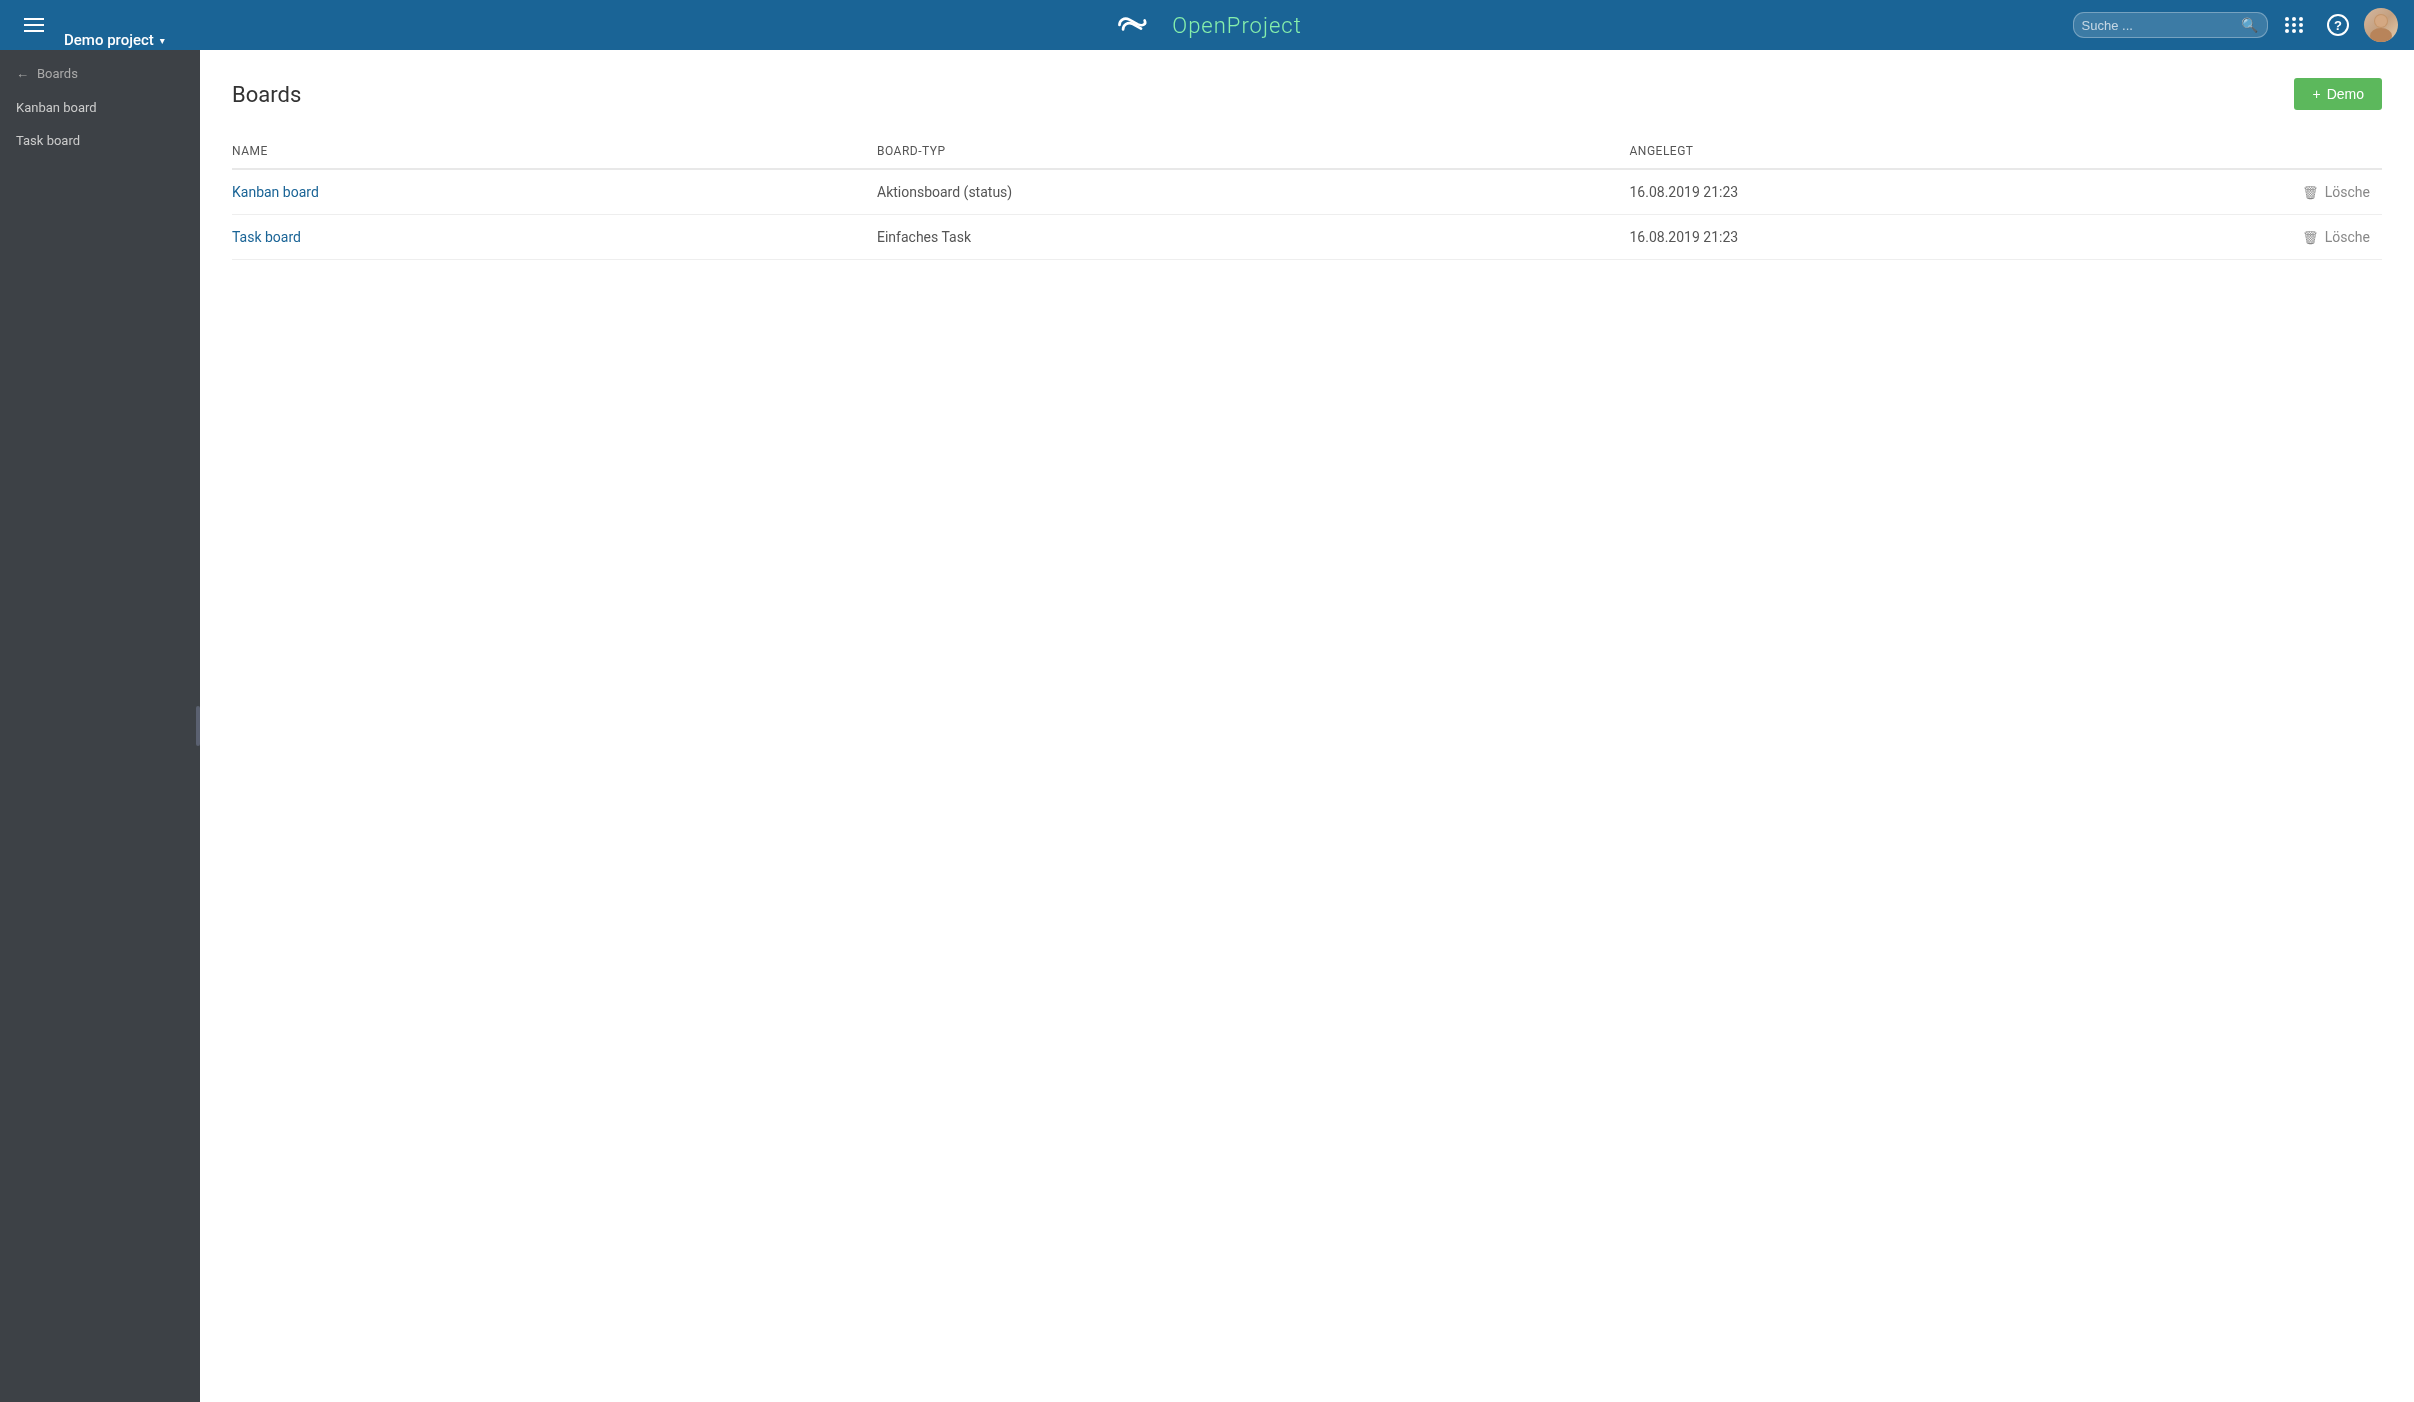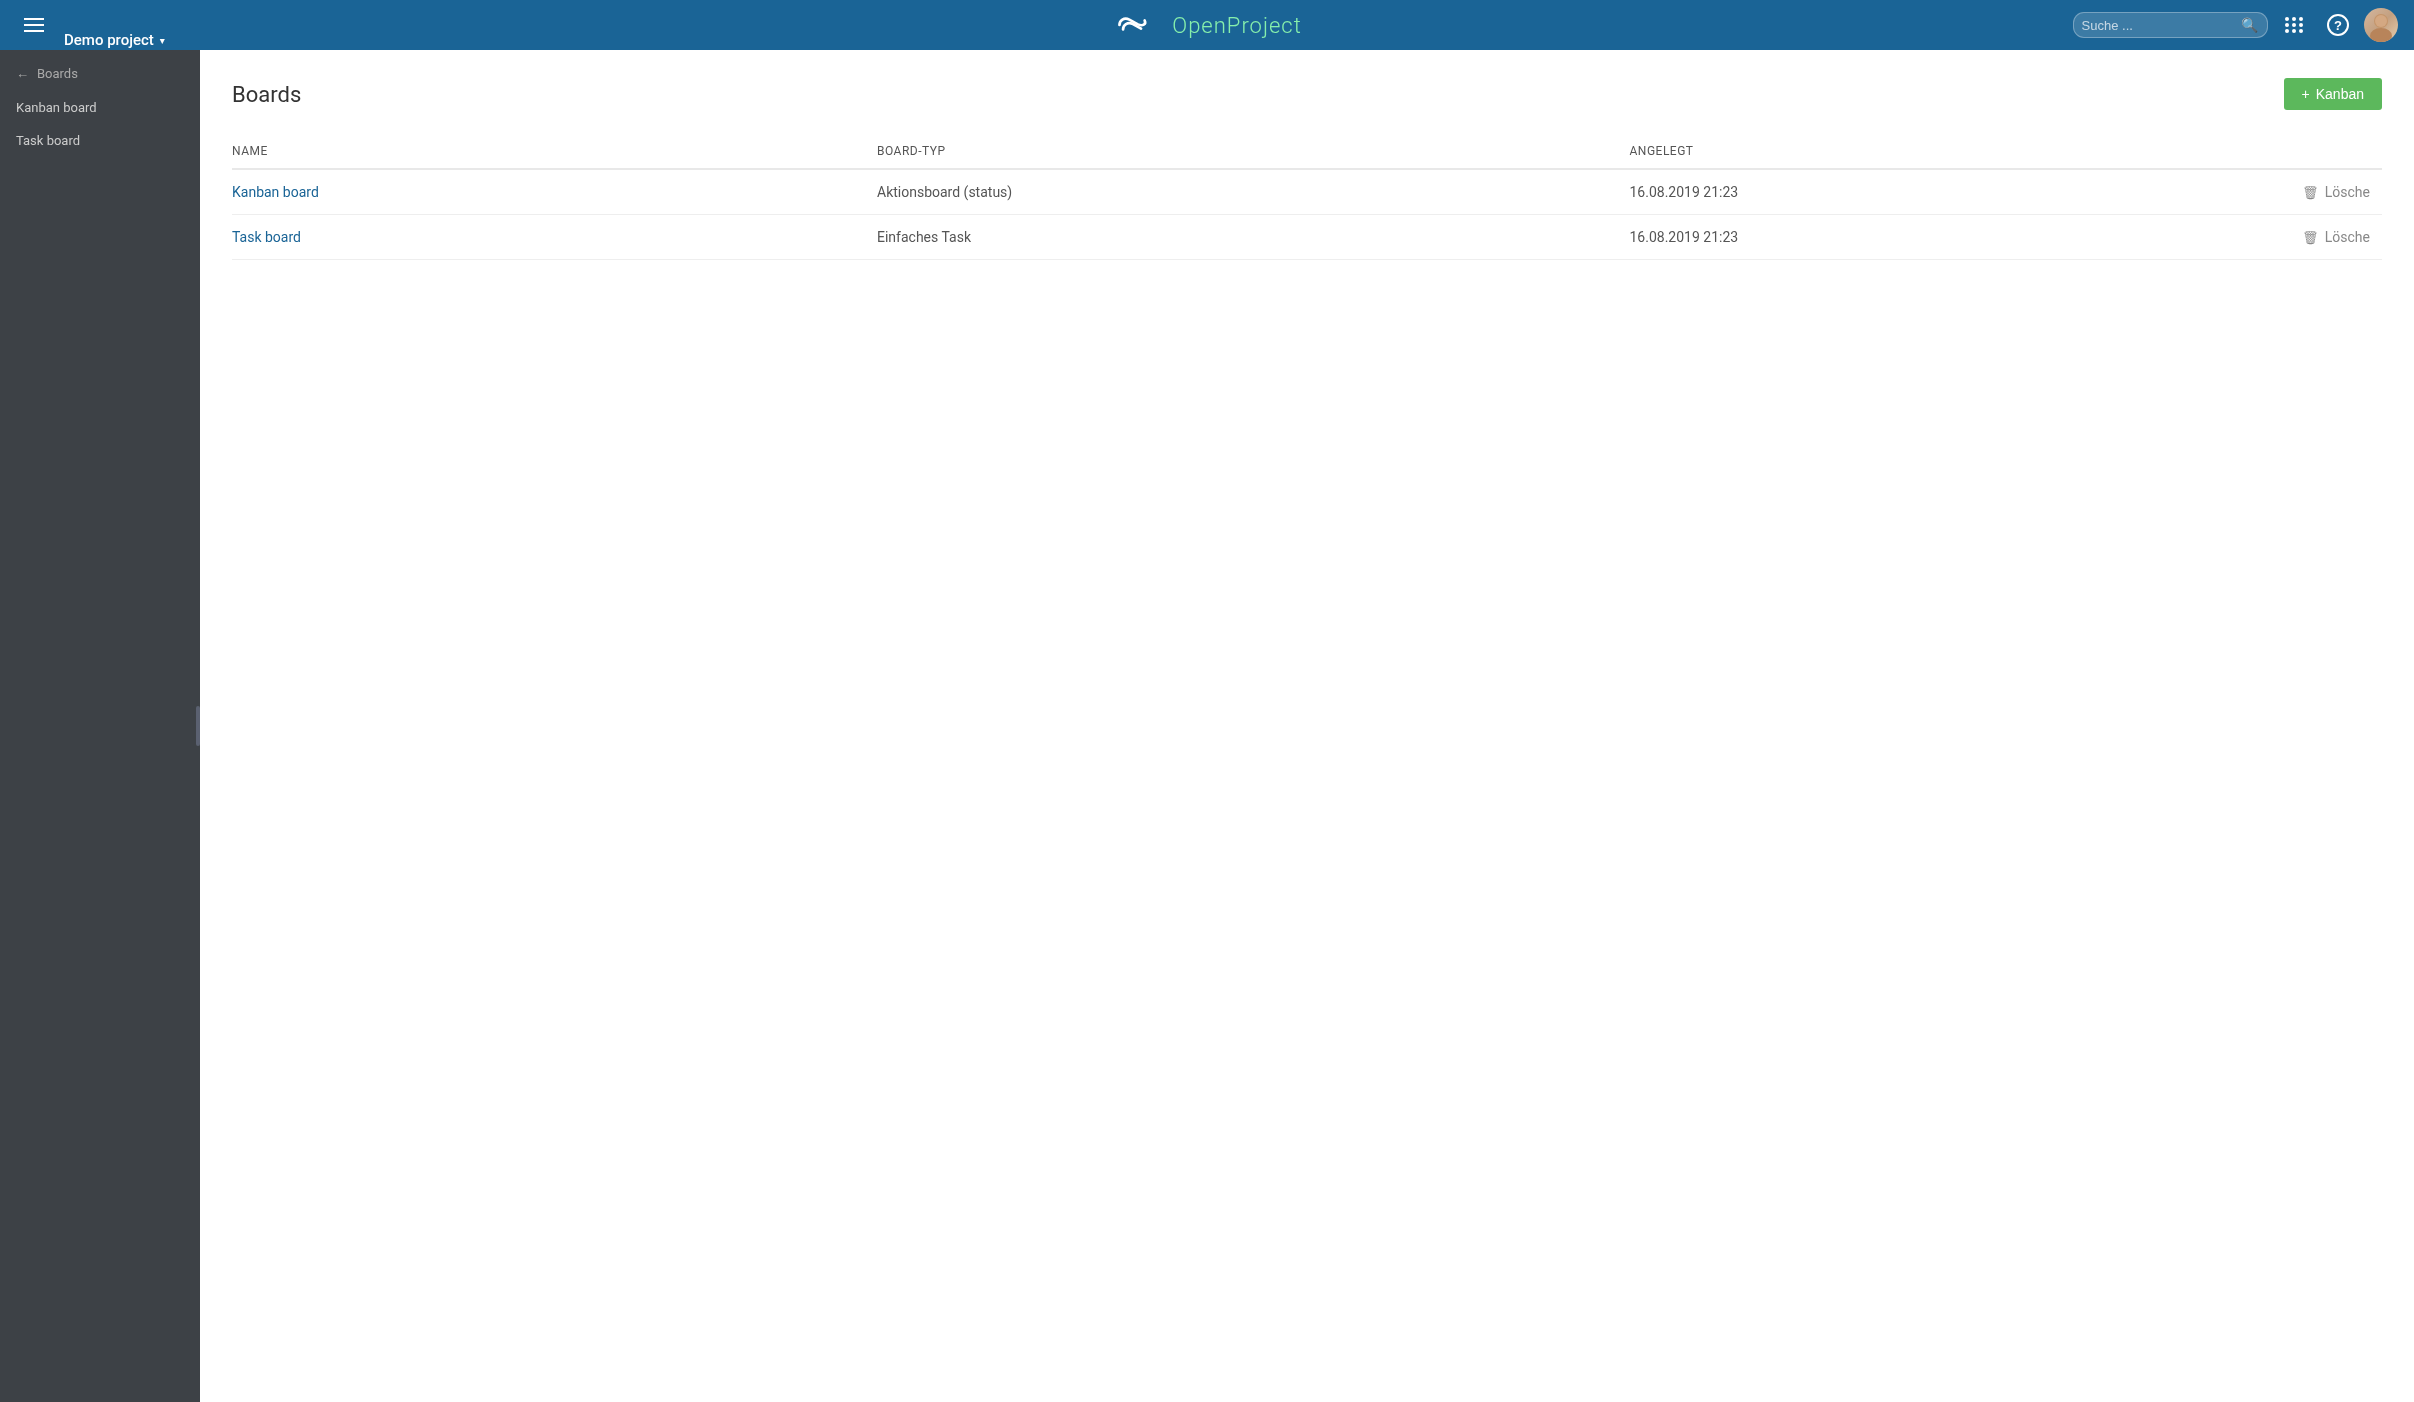--- a/index.html
+++ b/index.html
@@ -327,21 +327,21 @@
       <span>Task board</span>
     </div>
     <div class="sidebar-resize-handle"></div>
   </aside>
 
   <main class="main-content">
     <div class="page-header">
       <h1 class="page-title">Boards</h1>
       <button class="add-board-btn">
         <span>+</span>
-        <span>Kanban</span>
+        <span>Demo</span>
       </button>
     </div>
 
     <table class="boards-table">
       <thead>
         <tr>
           <th style="width:30%">NAME</th>
           <th style="width:35%">BOARD-TYP</th>
           <th style="width:25%">ANGELEGT</th>
           <th style="width:10%"></th>

